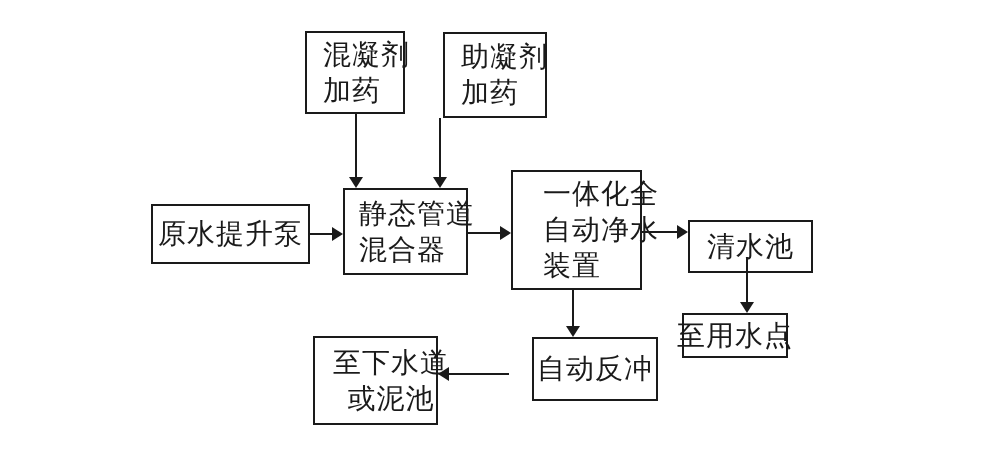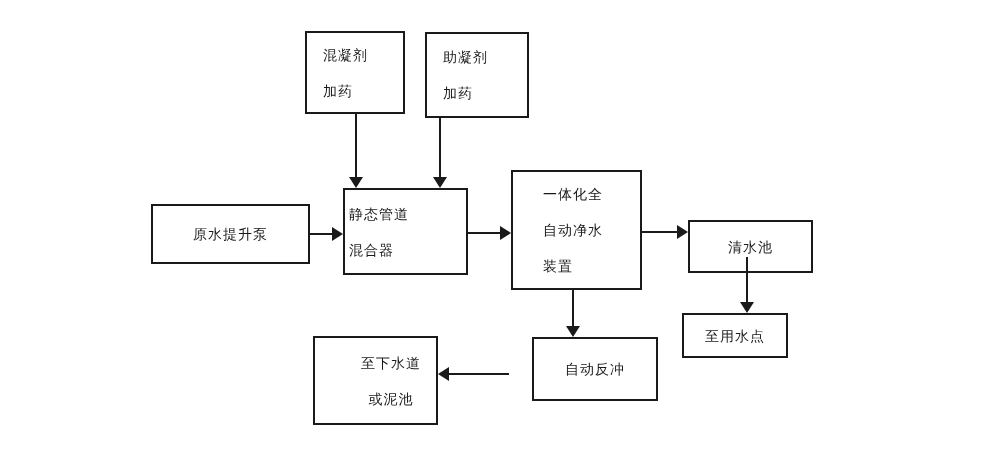--- a/index.html
+++ b/index.html
@@ -17,21 +17,21 @@
     overflow: hidden;
   }
   .node {
     position: absolute;
     box-sizing: border-box;
     border: 2px solid #1a1a1a;
     background: #ffffff;
     display: flex;
     flex-direction: column;
     justify-content: center;
-    font-size: 14px;
+    font-size: 28px;
     line-height: 36px;
     letter-spacing: 1px;
     white-space: nowrap;
   }
   .node.align-left { align-items: flex-start; text-align: left; }
   .node.align-center { align-items: center; text-align: left; }
   .node-line { display: block; }
   
   .aline {
     position: absolute;
@@ -61,30 +61,30 @@
 </head>
 <body>
 
 <div class="canvas">
 
   <div class="node align-left" style="left:305px; top:31px; width:100px; height:83px; padding-left:16px;">
     <span class="node-line">混凝剂</span>
     <span class="node-line">加药</span>
   </div>
 
-  <div class="node align-left" style="left:425px; top:32px; width:104px; height:86px; padding-left:16px;">
+  <div class="node align-left" style="left:443px; top:32px; width:104px; height:86px; padding-left:16px;">
     <span class="node-line">助凝剂</span>
     <span class="node-line">加药</span>
   </div>
 
   <div class="node align-center" style="left:151px; top:204px; width:159px; height:60px;">
     <span class="node-line">原水提升泵</span>
   </div>
 
-  <div class="node align-left" style="left:343px; top:188px; width:125px; height:87px; padding-left:4px;">
+  <div class="node align-left" style="left:343px; top:188px; width:125px; height:87px; padding-left:14px;">
     <span class="node-line">静态管道</span>
     <span class="node-line">混合器</span>
   </div>
 
   <div class="node align-left" style="left:511px; top:170px; width:131px; height:120px; padding-left:30px;">
     <span class="node-line">一体化全</span>
     <span class="node-line">自动净水</span>
     <span class="node-line">装置</span>
   </div>
 

